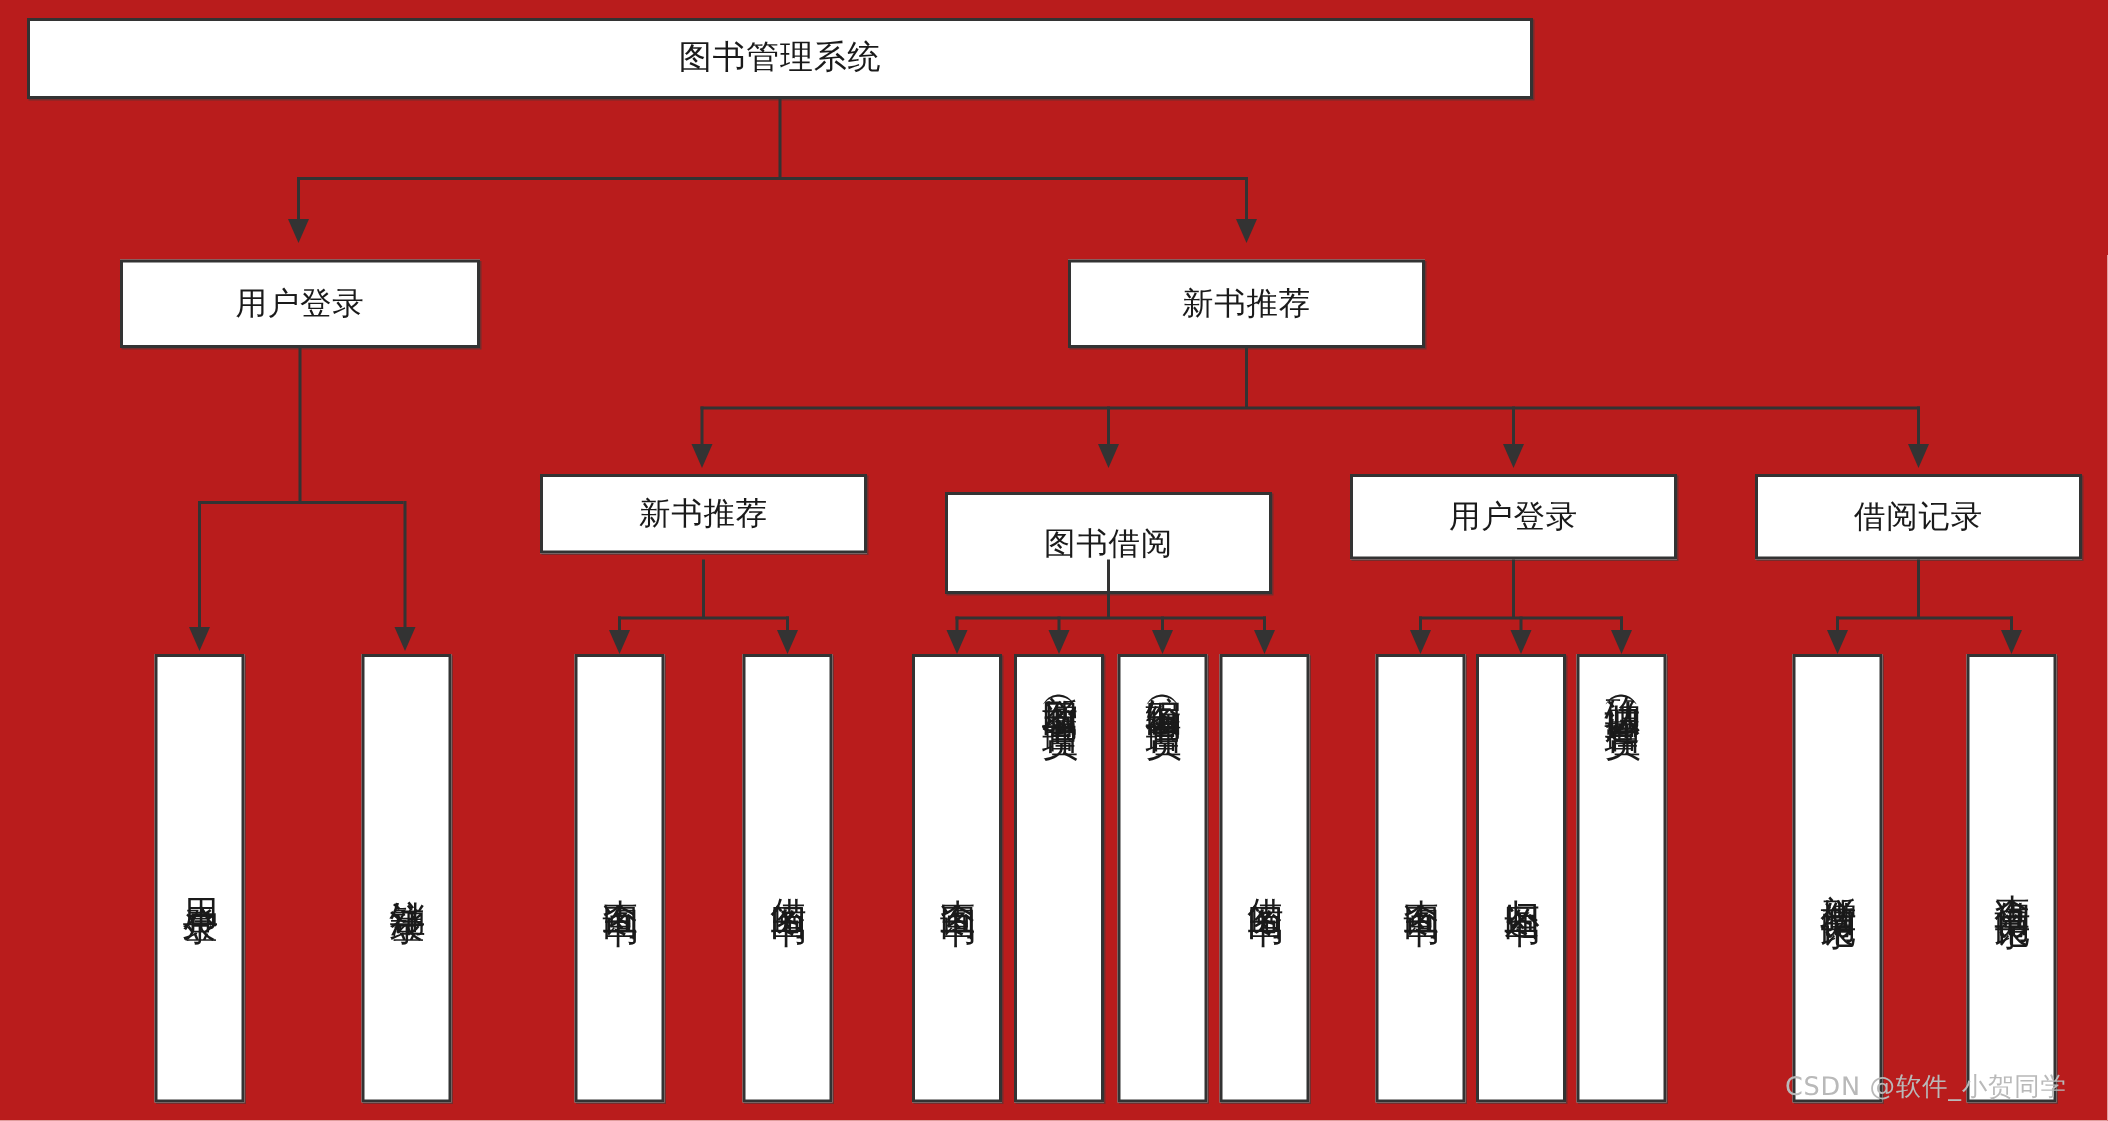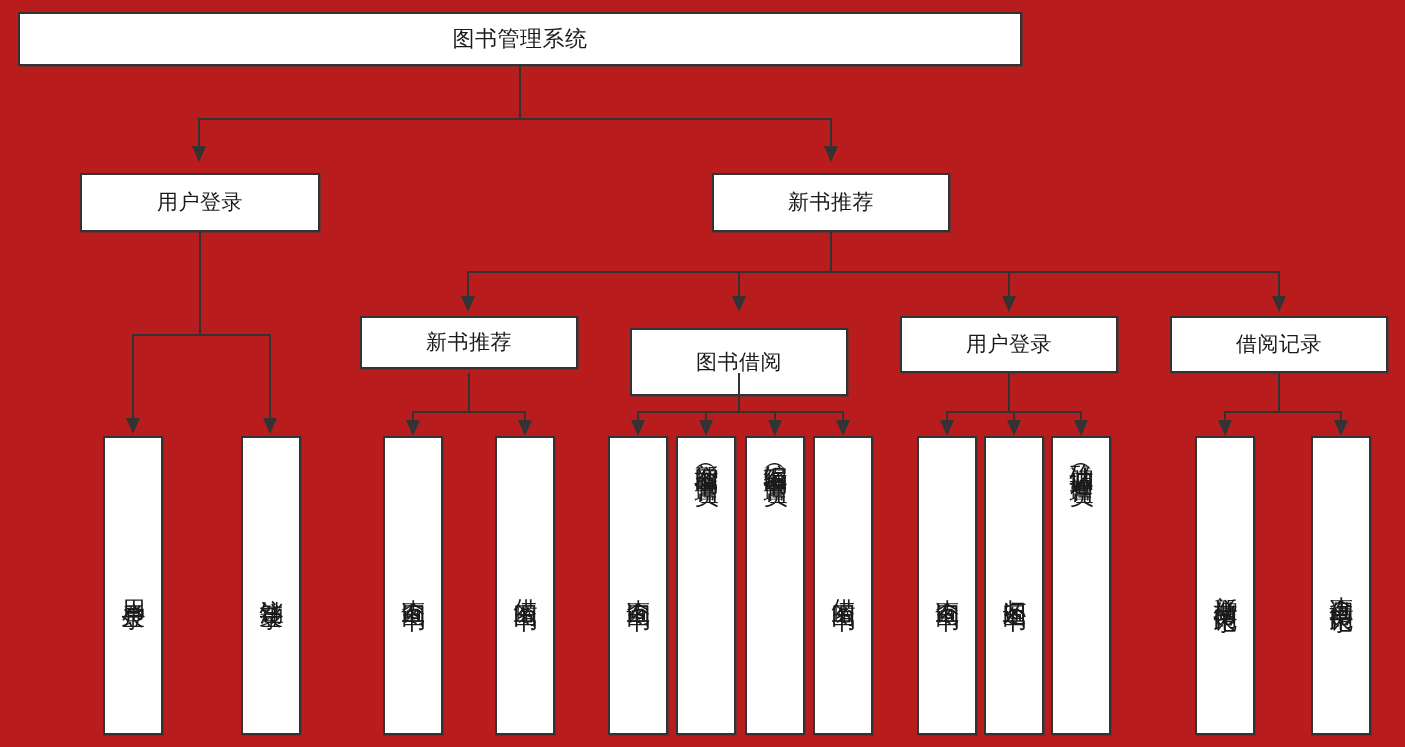--- a/index.html
+++ b/index.html
@@ -216,14 +216,15 @@
     <span class="label">确认归还（管理员）</span>
   </div>
 
   <div class="node leaf centered" style="left:1195px;top:436px;width:60px;height:299px;">
     <span class="label">新增借阅记录</span>
   </div>
   <div class="node leaf centered" style="left:1311px;top:436px;width:60px;height:299px;">
     <span class="label">查询借阅记录</span>
   </div>
 
+  <div class="watermark" style="left:1190px;top:713px;">CSDN @软件_小贺同学</div>
 
 </div>
 
 </body></html>

